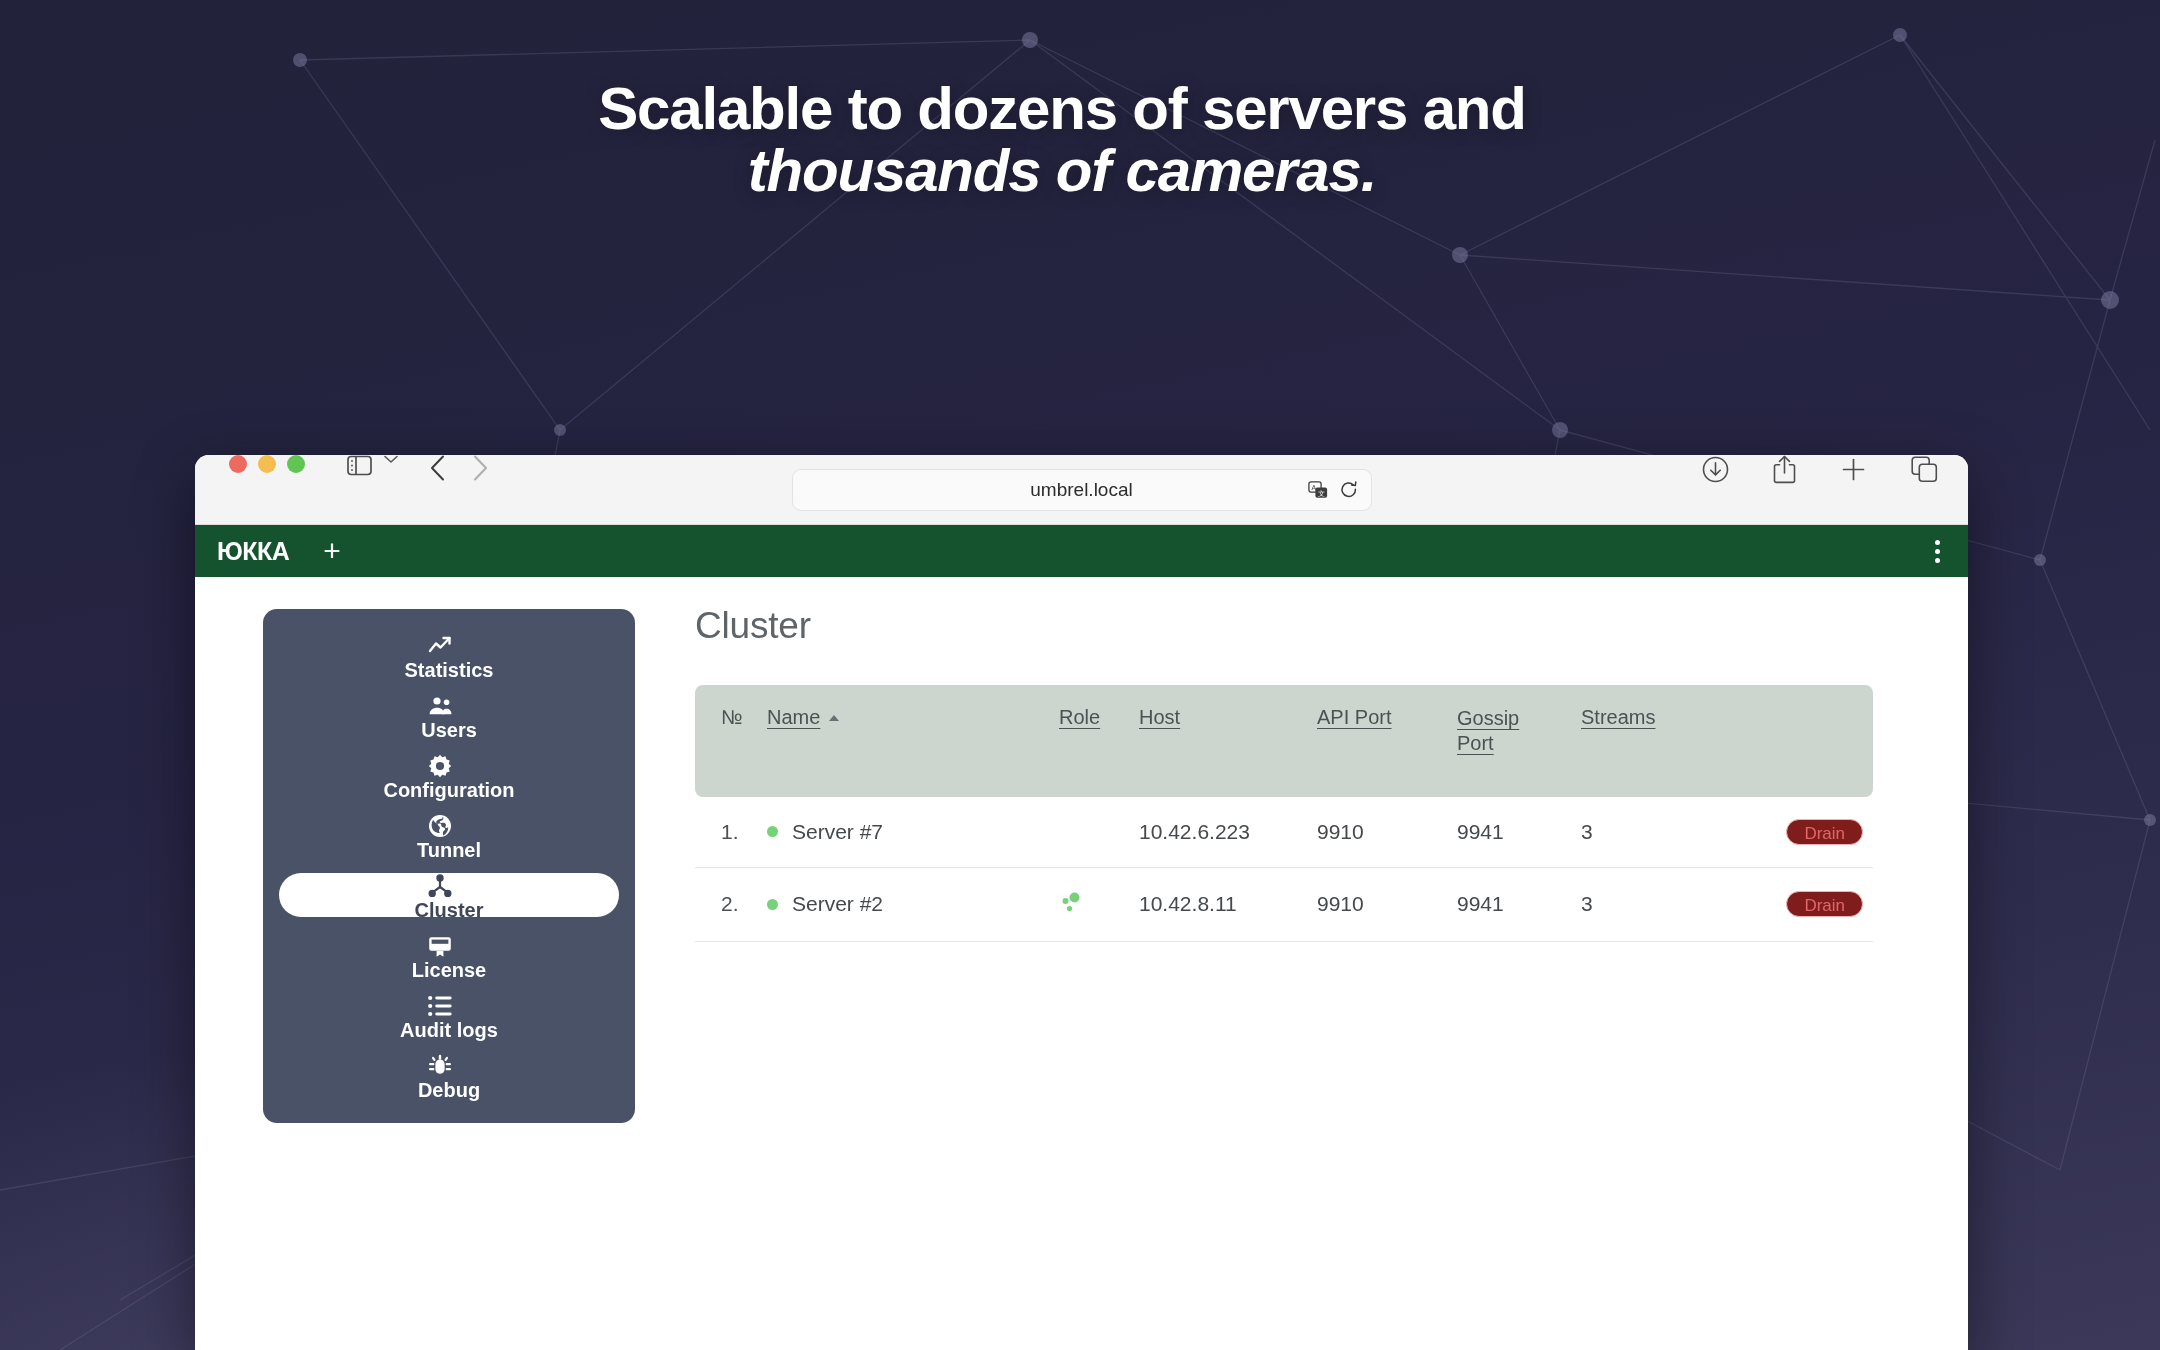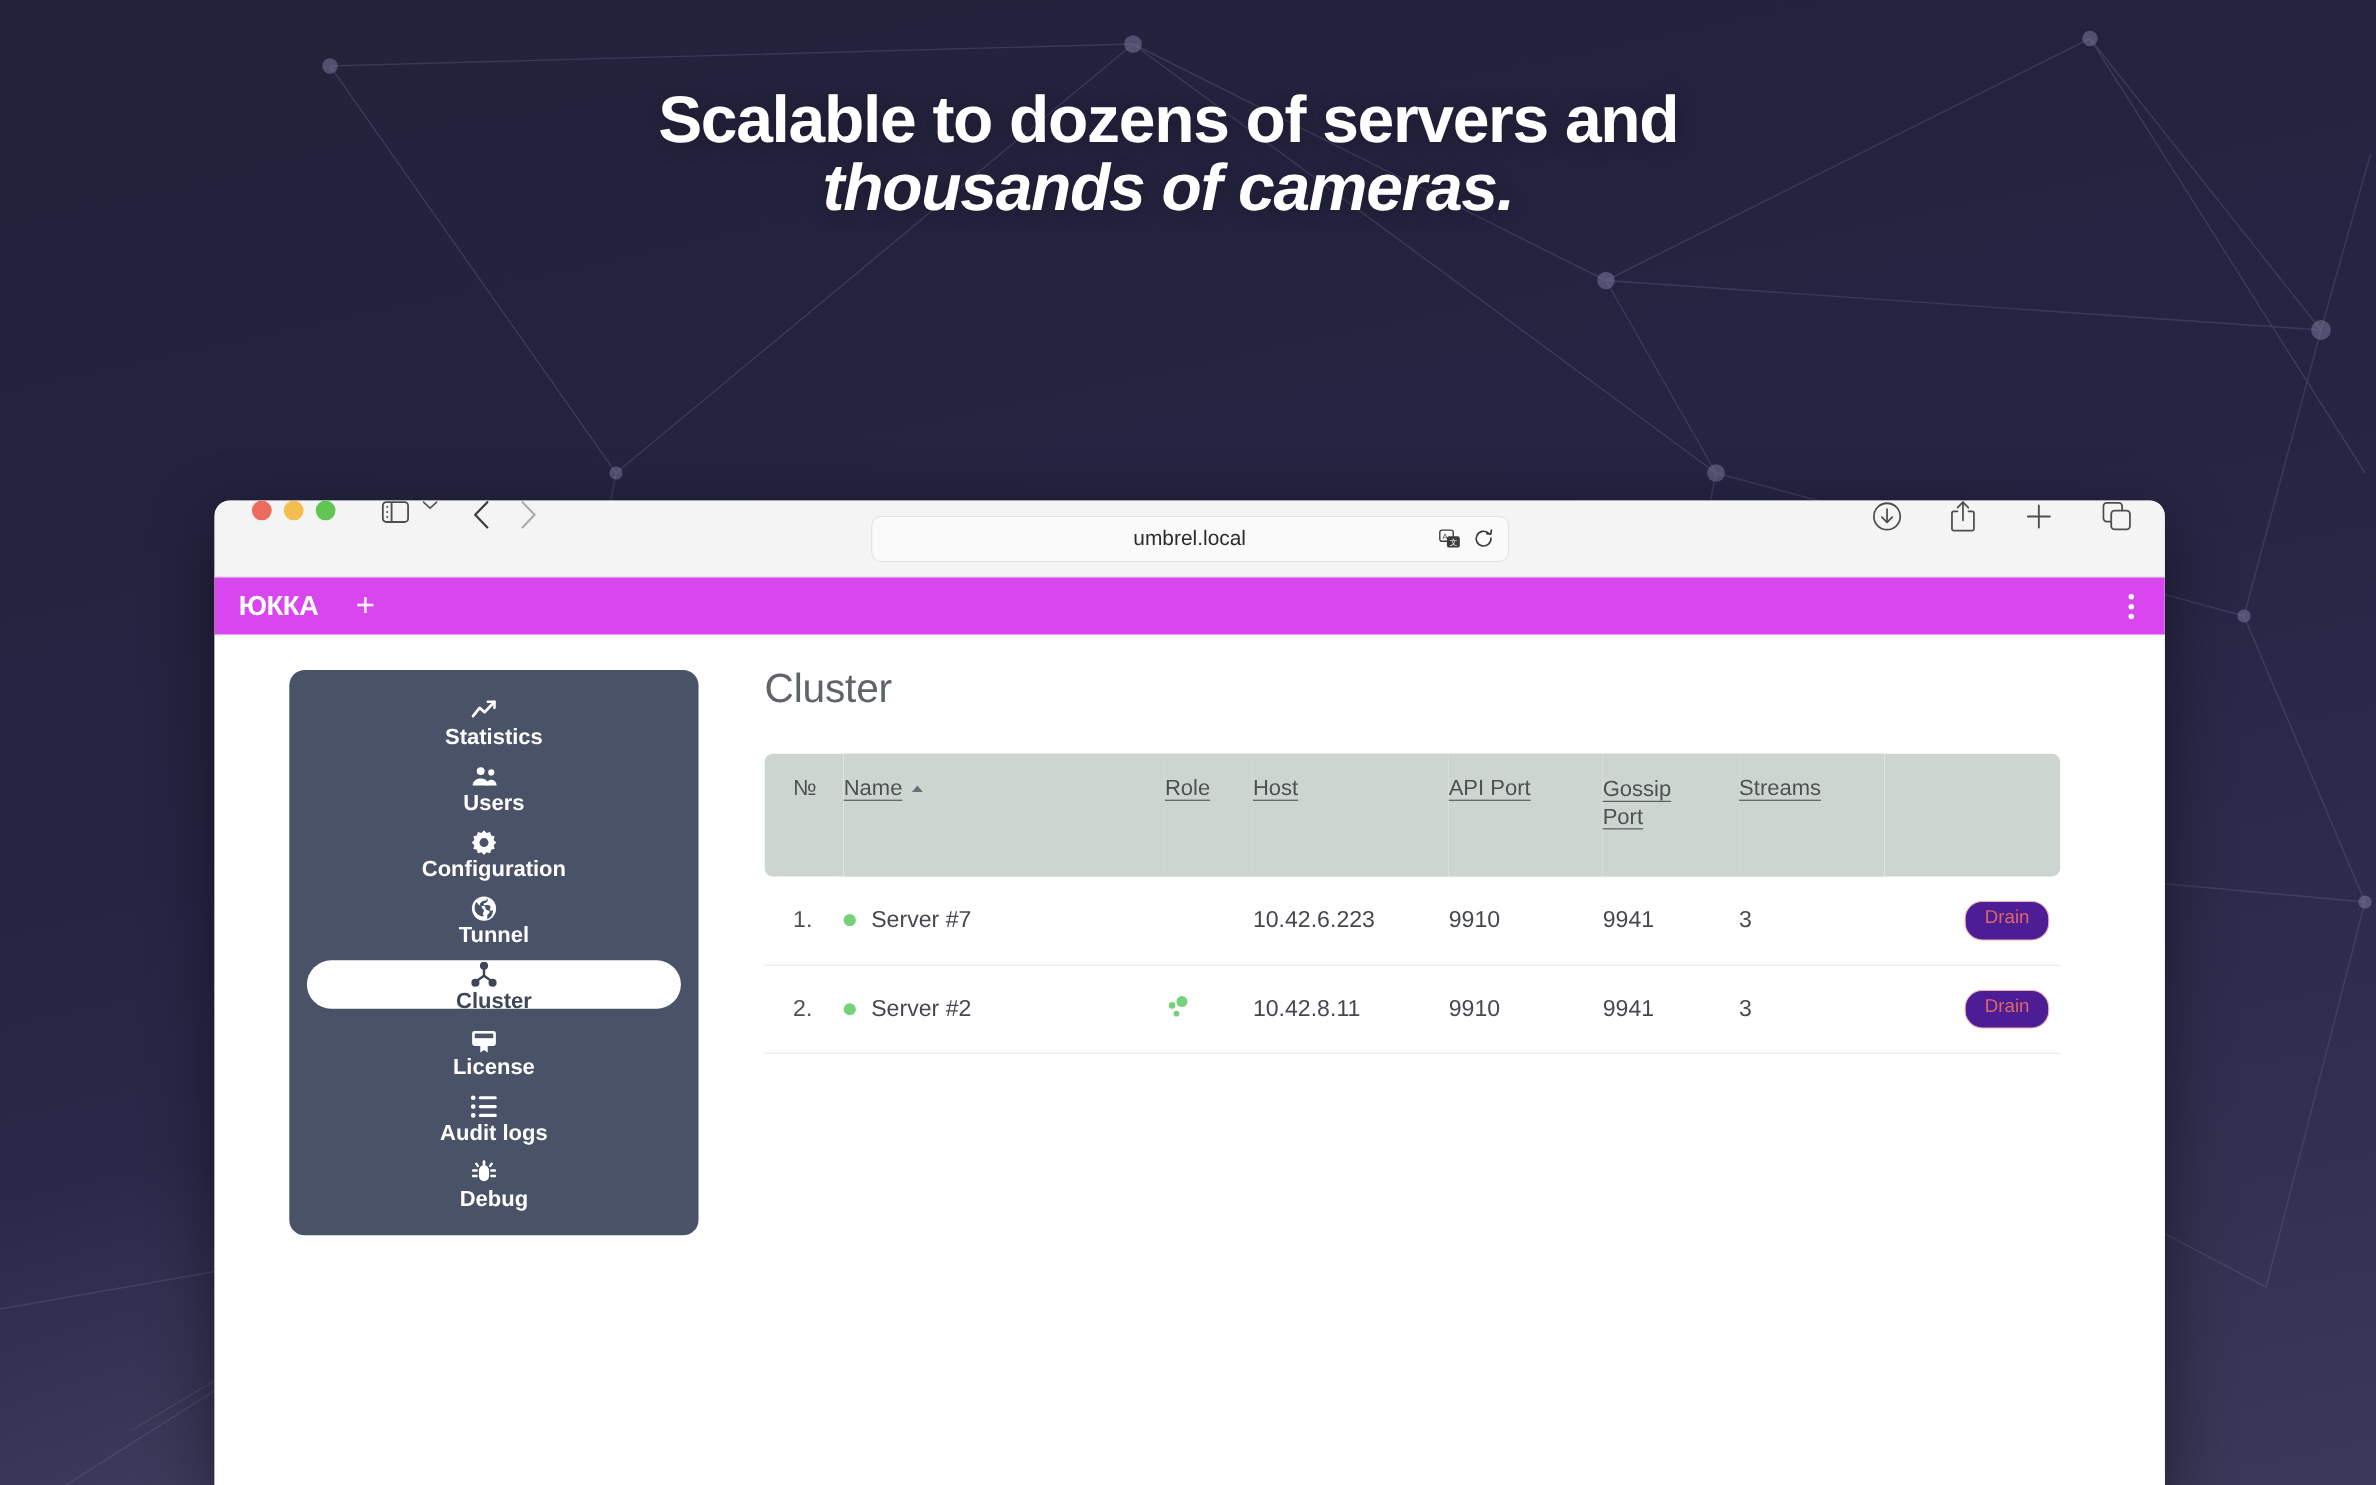--- a/index.html
+++ b/index.html
@@ -117,21 +117,21 @@
     position: absolute;
     right: 30px;
     display: flex;
     align-items: center;
     gap: 44px;
   }
 
   
   .app-header {
     height: 52px;
-    background: #d946ef;
+    background: #14532d;
     display: flex;
     align-items: center;
     padding: 0 22px 0 22px;
     position: relative;
   }
   .logo {
     color: #ffffff;
     font-family: "Liberation Sans", sans-serif;
     font-weight: bold;
     font-size: 25px;
@@ -275,23 +275,23 @@
     margin-right: 14px;
     flex: 0 0 11px;
   }
   .drain-cell { text-align: right; padding-right: 10px !important; }
   .drain-btn {
     display: inline-block;
     border: 1px solid #f0b2b2;
     color: #e06767;
     border-radius: 16px;
     font-size: 17px;
-    padding: 5px 17px 10px 17px;
-    font-family: "Liberation Sans", sans-serif;
-    background: #4c1d95;
+    padding: 5px 17px 0 17px;
+    font-family: "Liberation Sans", sans-serif;
+    background: #7f1d1d;
     line-height: 1.1;
   }
 
   .col-no      { width: 72px; }
   .col-name    { width: 292px; }
   .col-role    { width: 80px; }
   .col-host    { width: 178px; }
   .col-api     { width: 140px; }
   .col-gossip  { width: 124px; }
   .col-streams { width: 132px; }

